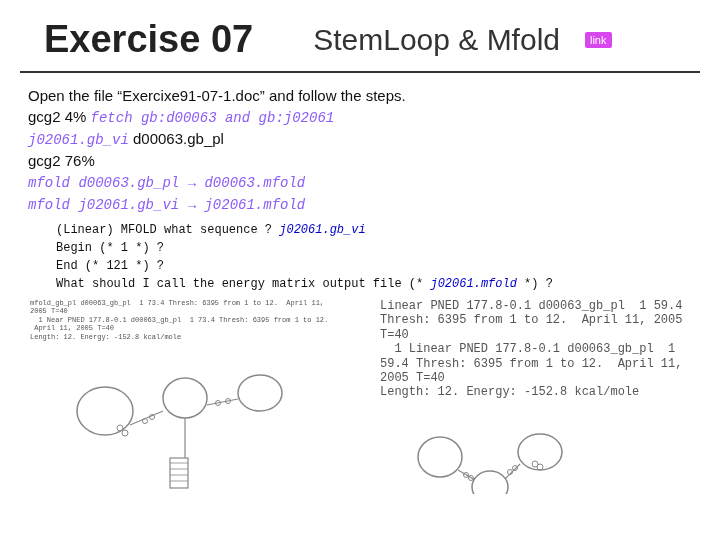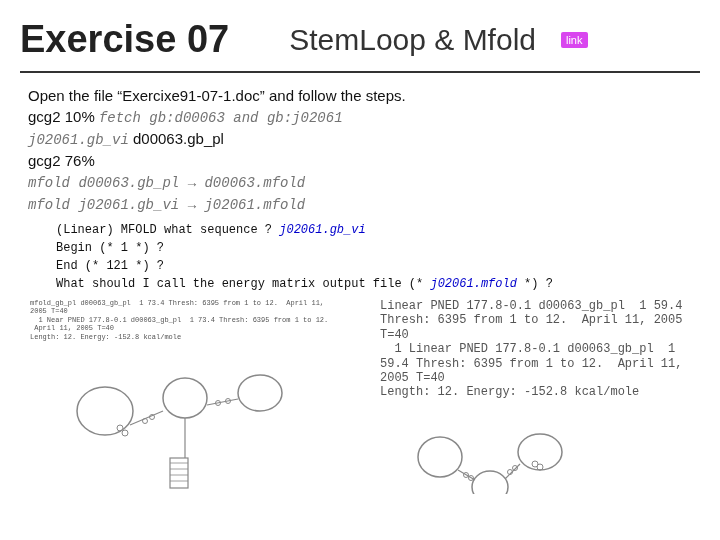--- a/index.html
+++ b/index.html
@@ -7,21 +7,21 @@
       width: 720px;
       height: 540px;
       background: #ffffff;
       font-family: Arial, Helvetica, sans-serif;
       overflow: hidden;
     }
 
     .header {
       display: flex;
       align-items: center;
-      padding: 18px 28px 10px 20px;
+      padding: 18px 28px 10px 44px;
       gap: 60px;
     }
 
     .exercise-title {
       font-size: 38px;
       font-weight: bold;
       color: #222;
       white-space: nowrap;
     }
 
@@ -56,21 +56,21 @@
 
     .intro-text {
       font-size: 15px;
       color: #111;
       margin-bottom: 4px;
     }
 
     .code-block-inline {
       font-family: 'Courier New', Courier, monospace;
       font-size: 14px;
-      color: #737373;
+      color: #8b5cf6;
       font-style: italic;
     }
 
     .normal-text {
       font-family: Arial, Helvetica, sans-serif;
       font-style: normal;
       color: #111;
     }
 
     .terminal-box {
@@ -132,21 +132,21 @@
   </span>
 </div>
 
 <hr class="divider">
 
 <div class="content">
   <div class="intro-text">
     <span>Open the file “Exercixe91-07-1.doc” and follow the steps.</span>
   </div>
   <div class="intro-text">
-    <span class="normal-text">gcg2 10% </span><span class="code-block-inline">fetch gb:d00063 and gb:j02061</span>
+    <span class="normal-text">gcg2 4% </span><span class="code-block-inline">fetch gb:d00063 and gb:j02061</span>
   </div>
   <div class="intro-text">
     <span class="code-block-inline">j02061.gb_vi</span><span class="normal-text"> d00063.gb_pl</span>
   </div>
   <div class="intro-text">
     <span class="normal-text">gcg2 76%</span>
   </div>
   <div class="intro-text">
     <span class="code-block-inline">mfold d00063.gb_pl → d00063.mfold</span>
   </div>

